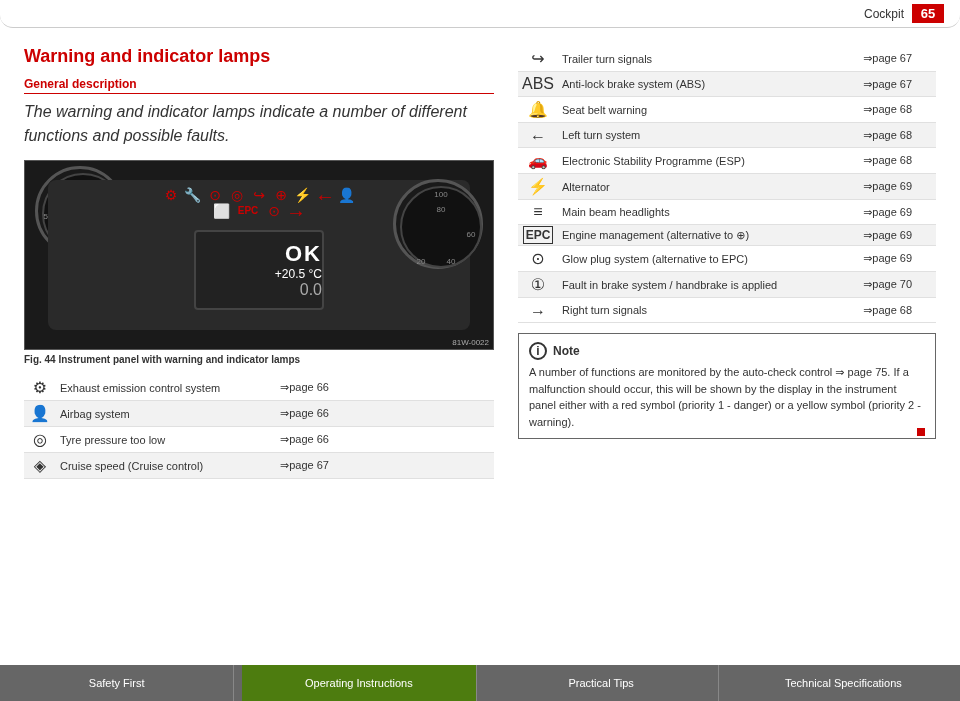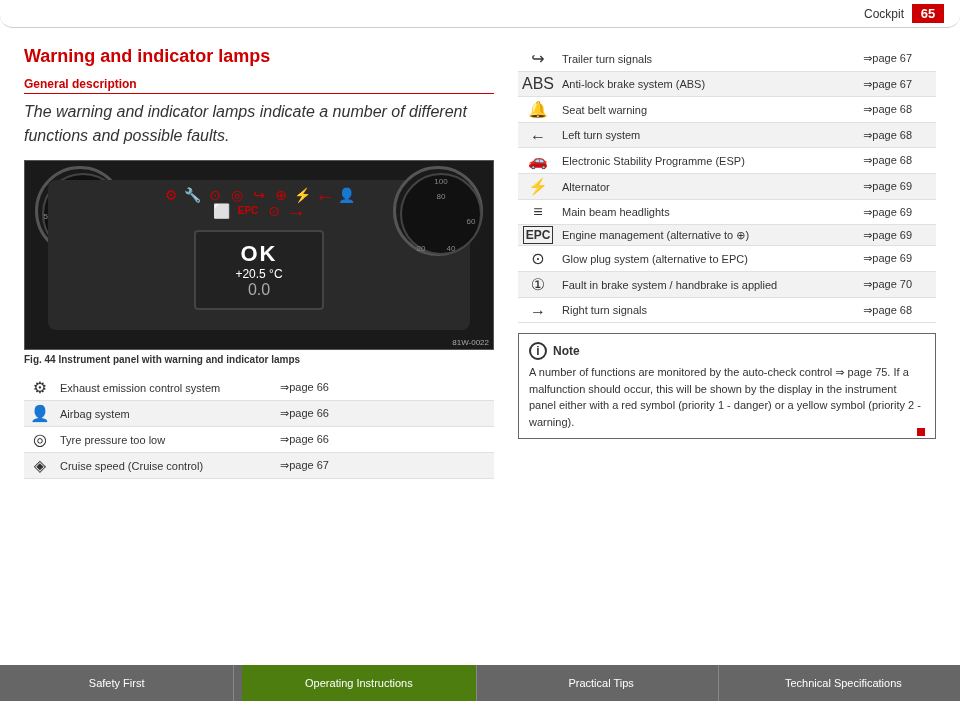--- a/index.html
+++ b/index.html
@@ -109,21 +109,21 @@
       top: 5px;
       width: 90px;
       height: 90px;
       border-radius: 50%;
       border: 3px solid #555;
       background: #1a1a1a;
     }
     .speedo-right {
       position: absolute;
       right: 10px;
-      top: 5px;
+      top: 18px;
       width: 90px;
       height: 90px;
       border-radius: 50%;
       border: 3px solid #555;
       background: #1a1a1a;
     }
 
     .center-display {
       background: #222;
       border: 2px solid #444;
@@ -325,21 +325,21 @@
           <span class="warn-icon" style="color:#cc0000;">⊕</span>
           <span class="warn-icon" style="color:#cc0000;">⚡</span>
           <span class="warn-icon" style="color:#cc0000; font-size:20px;">←</span>
           <span class="warn-icon" style="color:#cc0000;">👤</span>
           <span class="warn-icon" style="color:#cc0000;">⬜</span>
           <span class="warn-icon" style="color:#cc0000; font-size:10px; font-weight:bold; width:28px;">EPC</span>
           <span class="warn-icon" style="color:#cc0000;">⊙</span>
           <span class="warn-icon" style="color:#cc0000; font-size:20px;">→</span>
         </div>
 
-        <div class="center-display" style="margin-top:30px;">
+        <div class="center-display" style="margin-top:30px;align-items:flex-end;">
           <div class="ok-text">OK</div>
           <div class="temp-text">+20.5 °C</div>
           <div class="odo-text">0.0</div>
         </div>
       </div>
       <div class="speedo-right">
         <svg width="90" height="90" viewBox="0 0 90 90">
           <circle cx="45" cy="45" r="40" stroke="#444" stroke-width="2" fill="#111"></circle>
           <text x="45" y="15" text-anchor="middle" fill="#888" font-size="8">100</text>
           <text x="45" y="30" text-anchor="middle" fill="#888" font-size="8">80</text>

